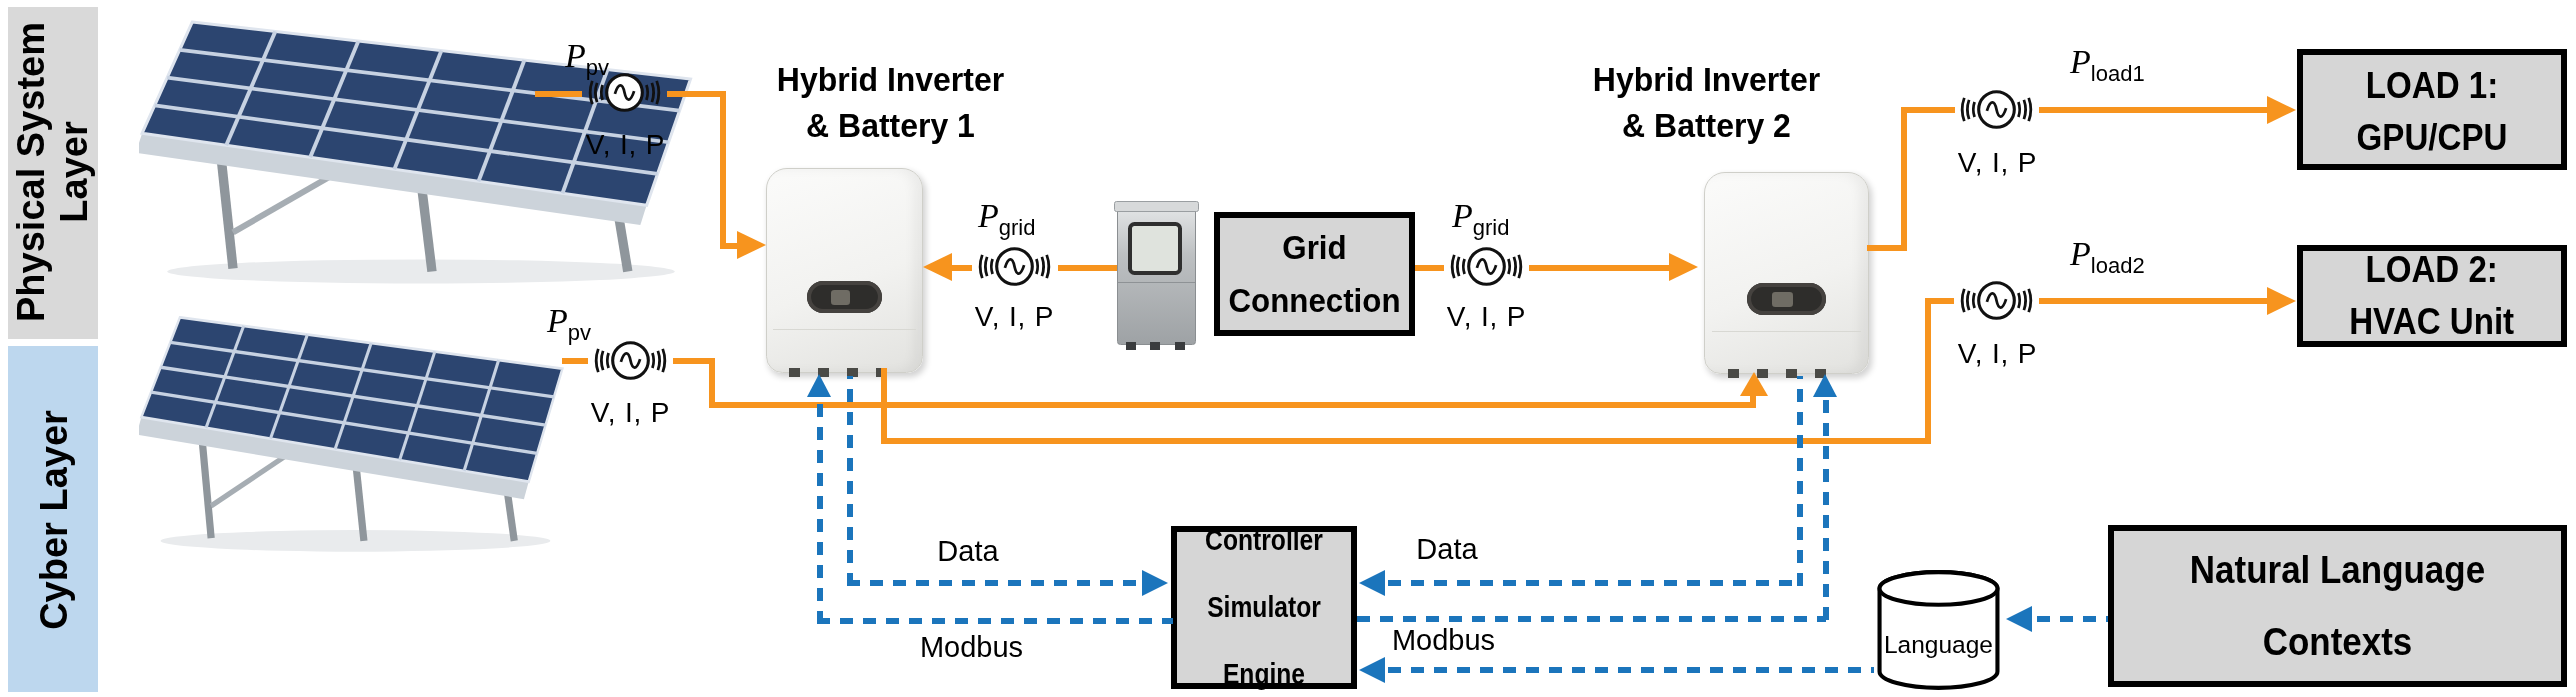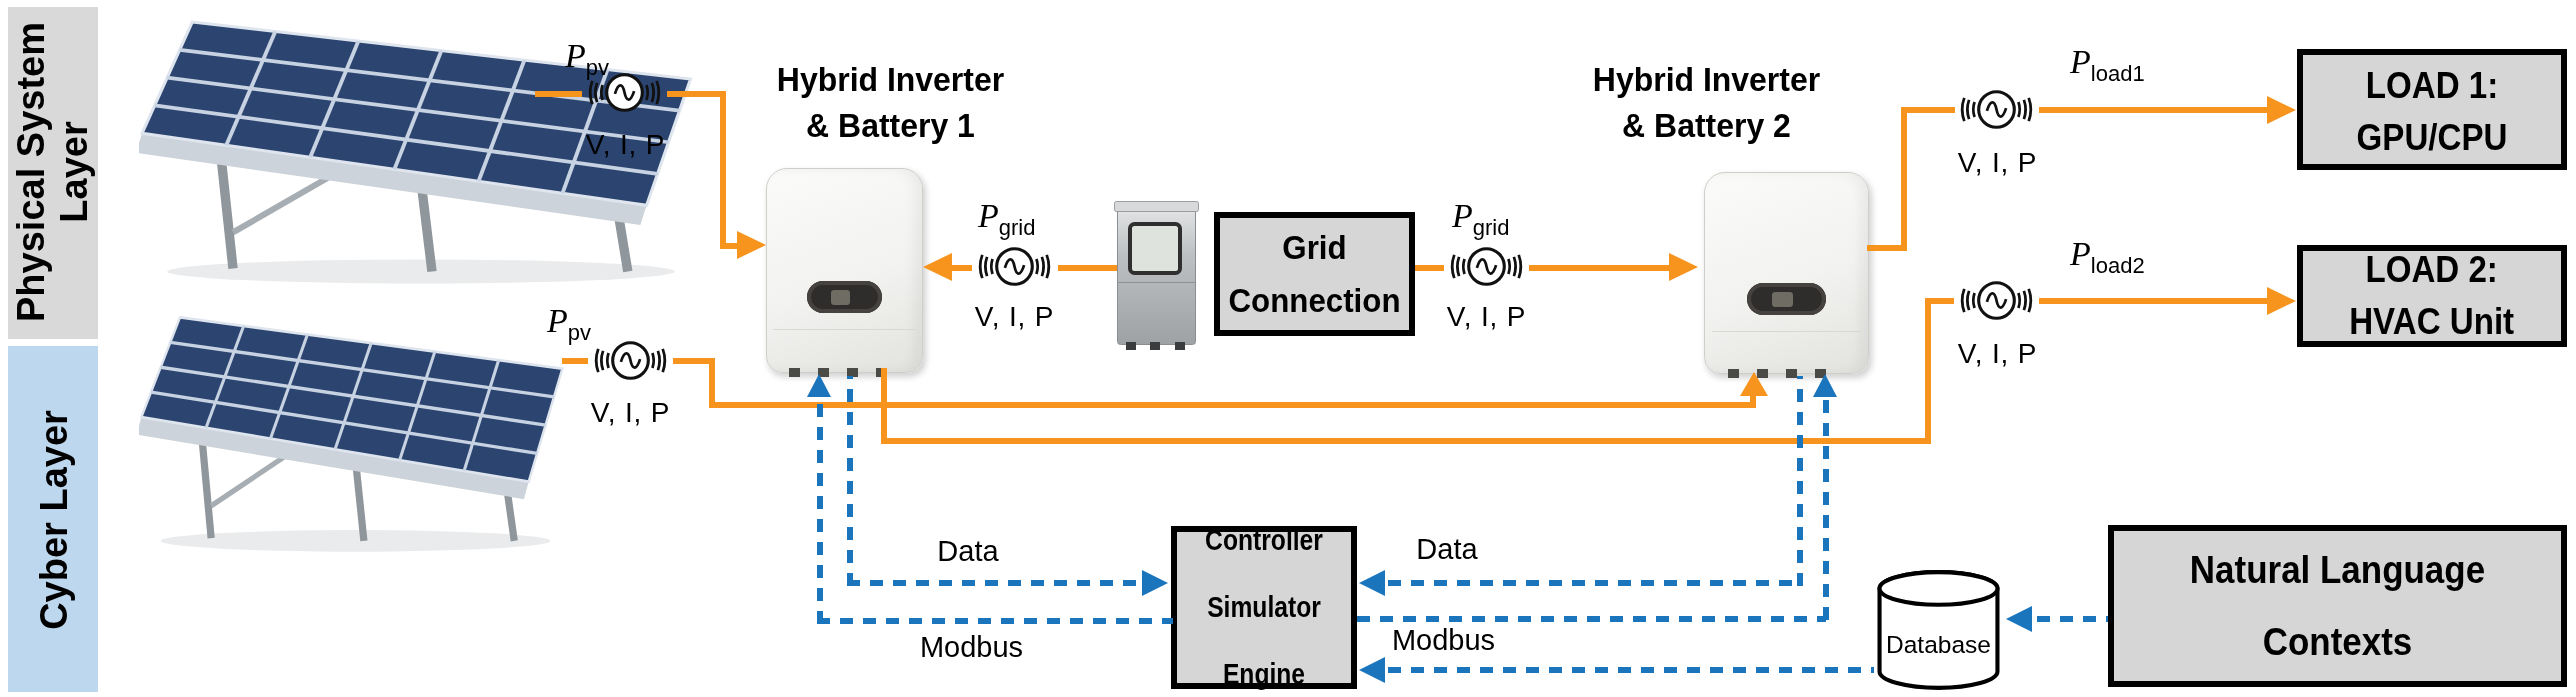--- a/index.html
+++ b/index.html
@@ -163,21 +163,21 @@
   <div class="dbox" style="left:2108px;top:525px;width:459px;height:162px;">
     <span class="lbl" style="font-size:38px;line-height:1.9;">Natural Language
 Contexts</span>
   </div>
 
   <div class="db-icon js-db" style="left:1873px;top:564px;width:131px;height:132px;">
 <svg viewBox="0 0 160 162" width="100%" height="100%" preserveAspectRatio="none">
   <path d="M8,30 a72,20 0 0 1 144,0 l0,102 a72,20 0 0 1 -144,0 z" fill="#fff" stroke="#000" stroke-width="5"></path>
   <ellipse cx="80" cy="30" rx="72" ry="20" fill="#fff" stroke="#000" stroke-width="5"></ellipse>
 </svg></div>
-  <div class="db-label" style="left:1873px;top:631px;width:131px;">Database</div>
+  <div class="db-label" style="left:1873px;top:631px;width:131px;">Language</div>
 
   <div class="plabel" style="left:565px;top:36px;">
     <span class="pbase">P</span><sub class="psub">pv</sub>
   </div>
   <div class="ac-icon js-ac" style="left:582px;top:60px;width:85px;height:65px;">
 <svg viewBox="-62 -42 124 84" width="100%" height="100%" preserveAspectRatio="xMidYMid meet">
   <circle cx="0" cy="0" r="26" fill="#fff" stroke="#111" stroke-width="4.5"></circle>
   <path d="M -14 2 C -9 -14, -3 -14, 0 0 C 3 14, 9 14, 14 -2" fill="none" stroke="#111" stroke-width="4"></path>
   <path d="M -32 -11 A 34 34 0 0 0 -32 11" fill="none" stroke="#111" stroke-width="4"></path>
   <path d="M -40 -14 A 42 42 0 0 0 -40 14" fill="none" stroke="#111" stroke-width="4"></path>

